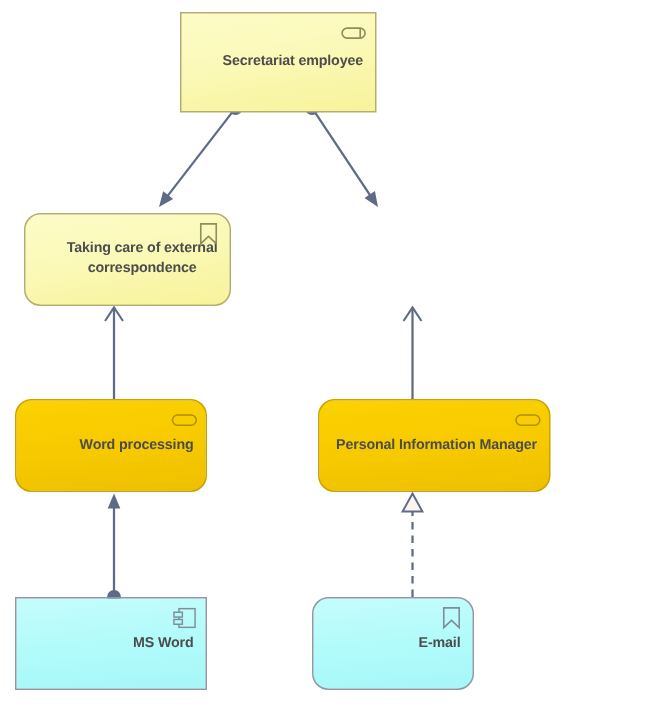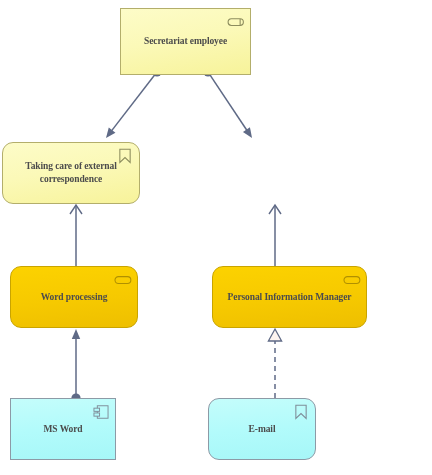--- a/index.html
+++ b/index.html
@@ -25,24 +25,23 @@
     width: 432px;
     height: 475px;
     pointer-events: none;
   }
   .node {
     position: absolute;
     box-sizing: border-box;
     border: 1px solid #9a9a6e;
     display: flex;
     align-items: center;
-    justify-content: center;
+    justify-content: flex-end;
     text-align: center;
     z-index: 3;
-    font-family: Liberation Serif, serif;
   }
   .node-label {
     font-size: 9.5px;
     font-weight: bold;
     color: #4c4c4c;
     line-height: 1.32;
     padding: 0 8px;
     white-space: pre-line;
     letter-spacing: -0.1px;
   }
@@ -113,21 +112,21 @@
 
 <div class="node business sharp" style="left: 120px; top: 8px; width: 131px; height: 67px;">
       <span class="badge">
         <svg viewBox="0 0 20 14">
           <rect x="1.2" y="3.4" width="17" height="7.4" rx="3.7" ry="3.7" fill="none" stroke="#8d8d5e" stroke-width="1.2"></rect>
           <line x1="14.6" y1="3.6" x2="14.6" y2="10.6" stroke="#8d8d5e" stroke-width="1.2"></line>
         </svg>
       </span>
       <span class="node-label">Secretariat employee</span>
     </div>
-    <div class="node business rounded" style="left: 2px; top: 142px; width: 138px; height: 62px;">
+    <div class="node business rounded" style="left: 16px; top: 142px; width: 138px; height: 62px;">
       <span class="badge">
         <svg viewBox="0 0 20 18">
           <path d="M4.2 1.4 L15.8 1.4 L15.8 16.2 L10 10.8 L4.2 16.2 Z" fill="none" stroke="#8d8d5e" stroke-width="1.2" stroke-linejoin="miter"></path>
         </svg>
       </span>
       <span class="node-label">Taking care of external
 correspondence</span>
     </div>
     <div class="node application-service rounded" style="left: 10px; top: 266px; width: 128px; height: 62px;">
       <span class="badge">
@@ -138,21 +137,21 @@
       <span class="node-label">Word processing</span>
     </div>
     <div class="node application-service rounded" style="left: 212px; top: 266px; width: 155px; height: 62px;">
       <span class="badge">
         <svg viewBox="0 0 22 13">
           <rect x="1.2" y="2.4" width="19.4" height="8.4" rx="4.2" ry="4.2" fill="none" stroke="#b09000" stroke-width="1.3"></rect>
         </svg>
       </span>
       <span class="node-label">Personal Information Manager</span>
     </div>
-    <div class="node application-component sharp" style="left: 10px; top: 398px; width: 106px; height: 62px;">
+    <div class="node application-component sharp" style="left: 10px; top: 398px; width: 128px; height: 62px;">
       <span class="badge">
         <svg viewBox="0 0 22 20">
           <rect x="6.4" y="2.2" width="13.4" height="15.6" fill="none" stroke="#7f8d99" stroke-width="1.2"></rect>
           <rect x="2.2" y="5.2" width="7" height="4" fill="#b2fbfb" stroke="#7f8d99" stroke-width="1.2"></rect>
           <rect x="2.2" y="11.2" width="7" height="4" fill="#b2fbfb" stroke="#7f8d99" stroke-width="1.2"></rect>
         </svg>
       </span>
       <span class="node-label">MS Word</span>
     </div>
     <div class="node application-component rounded" style="left: 208px; top: 398px; width: 108px; height: 62px;">

